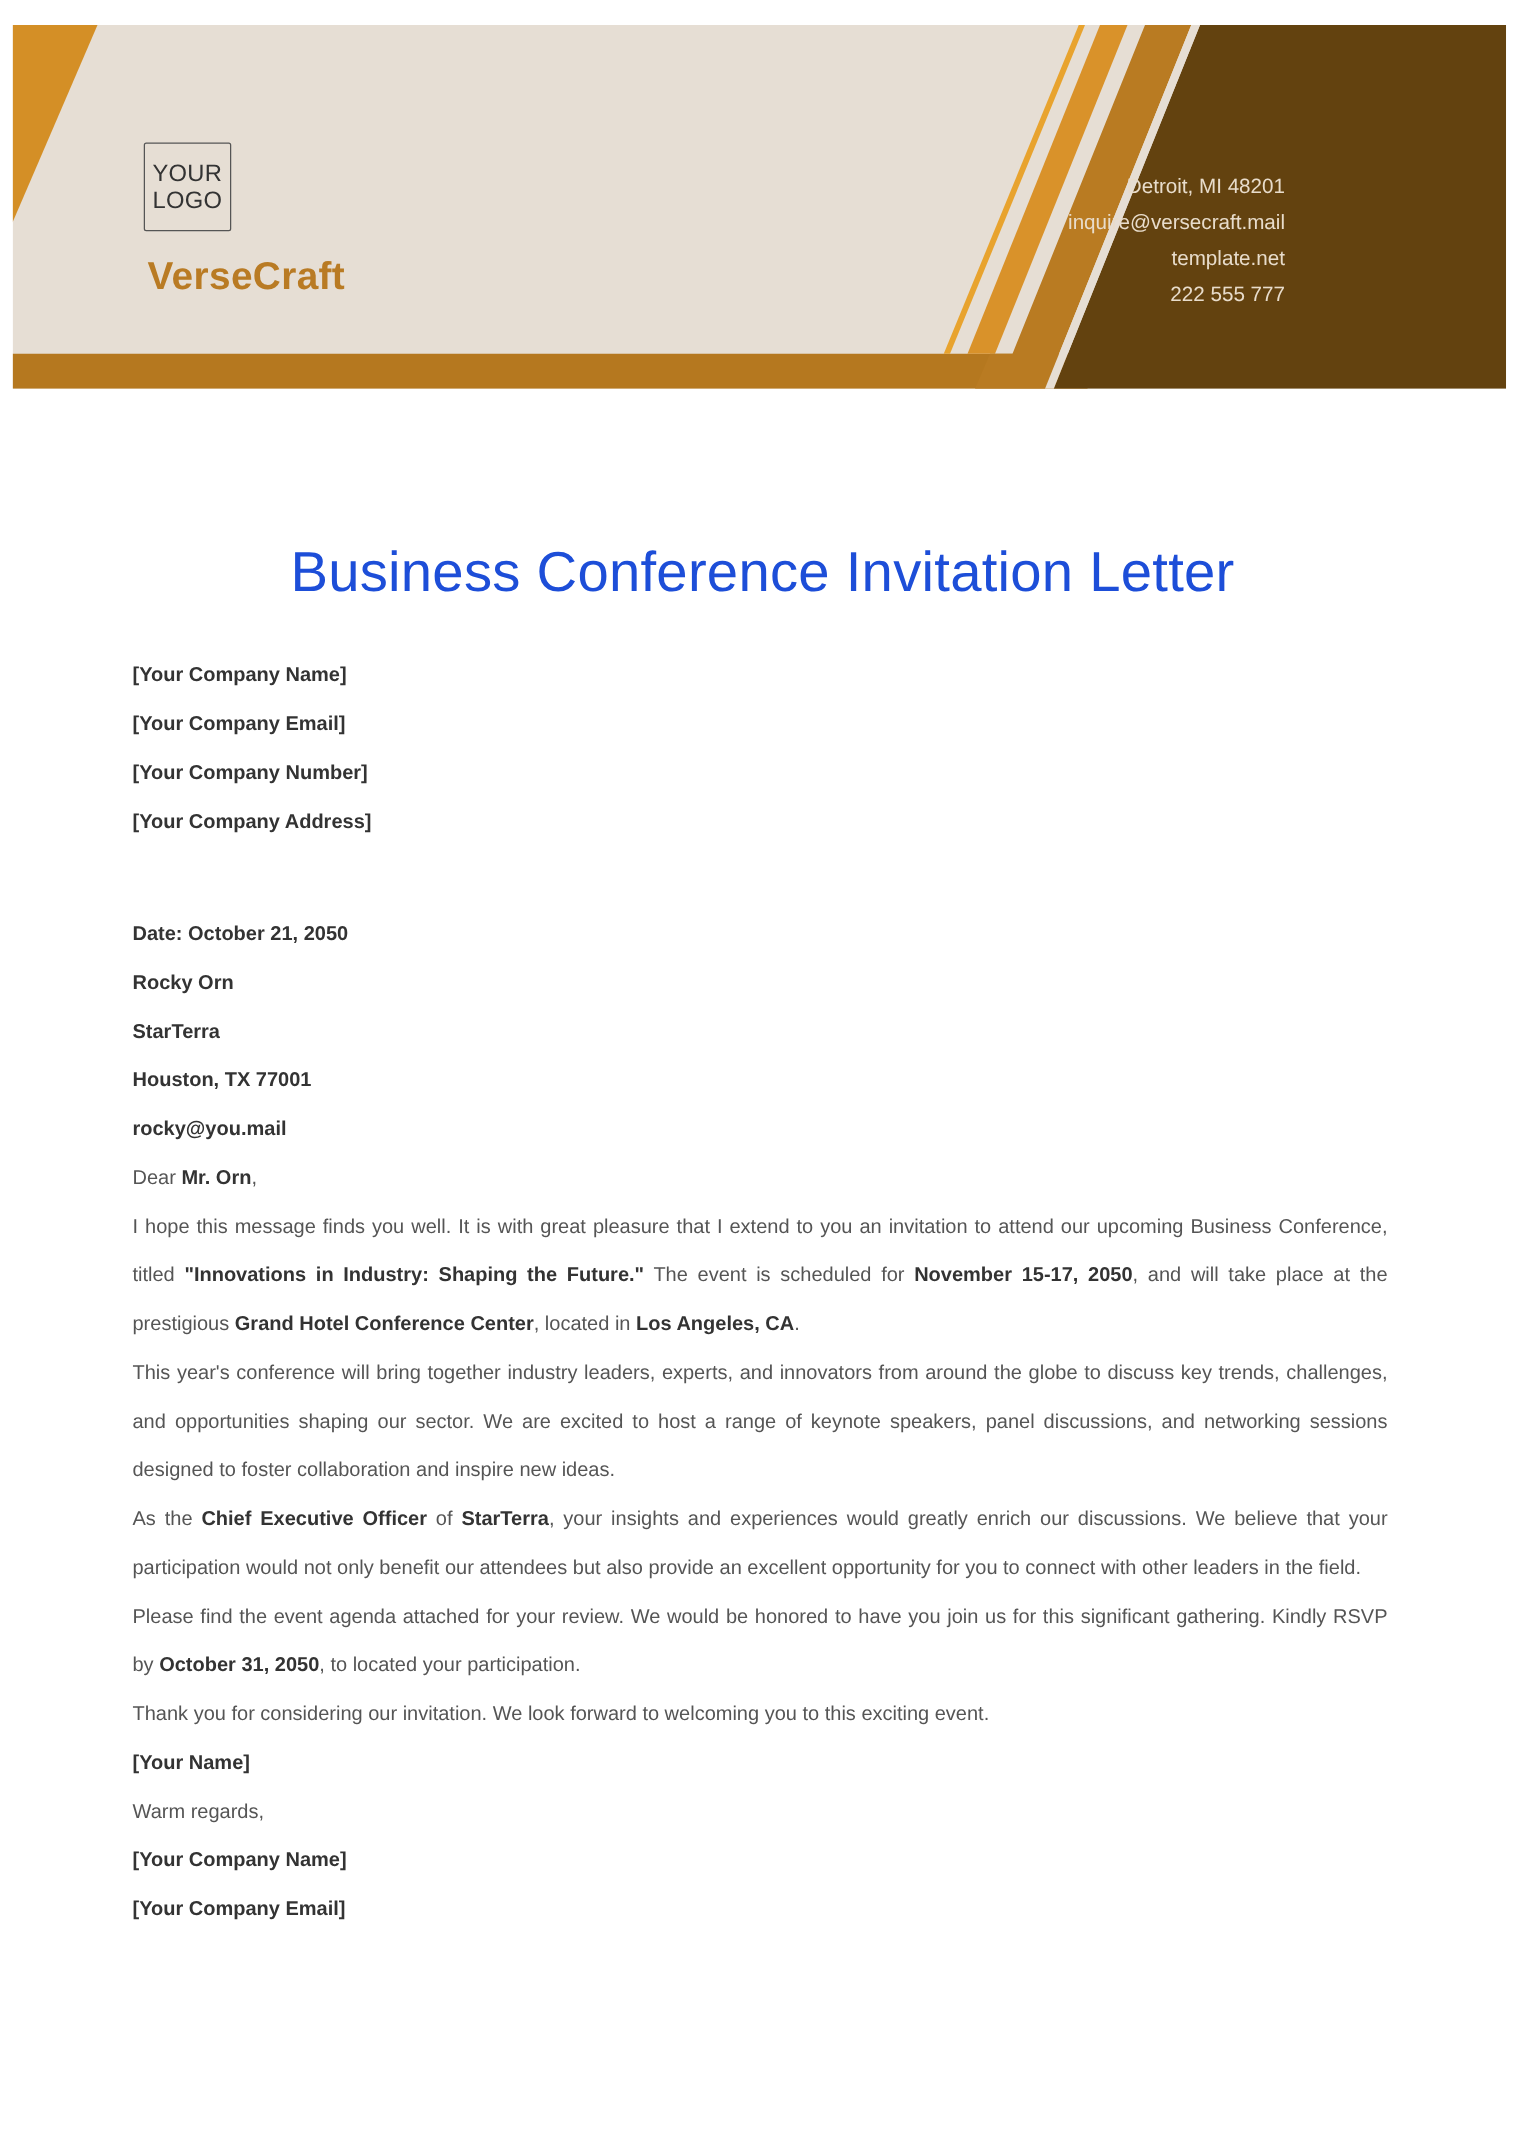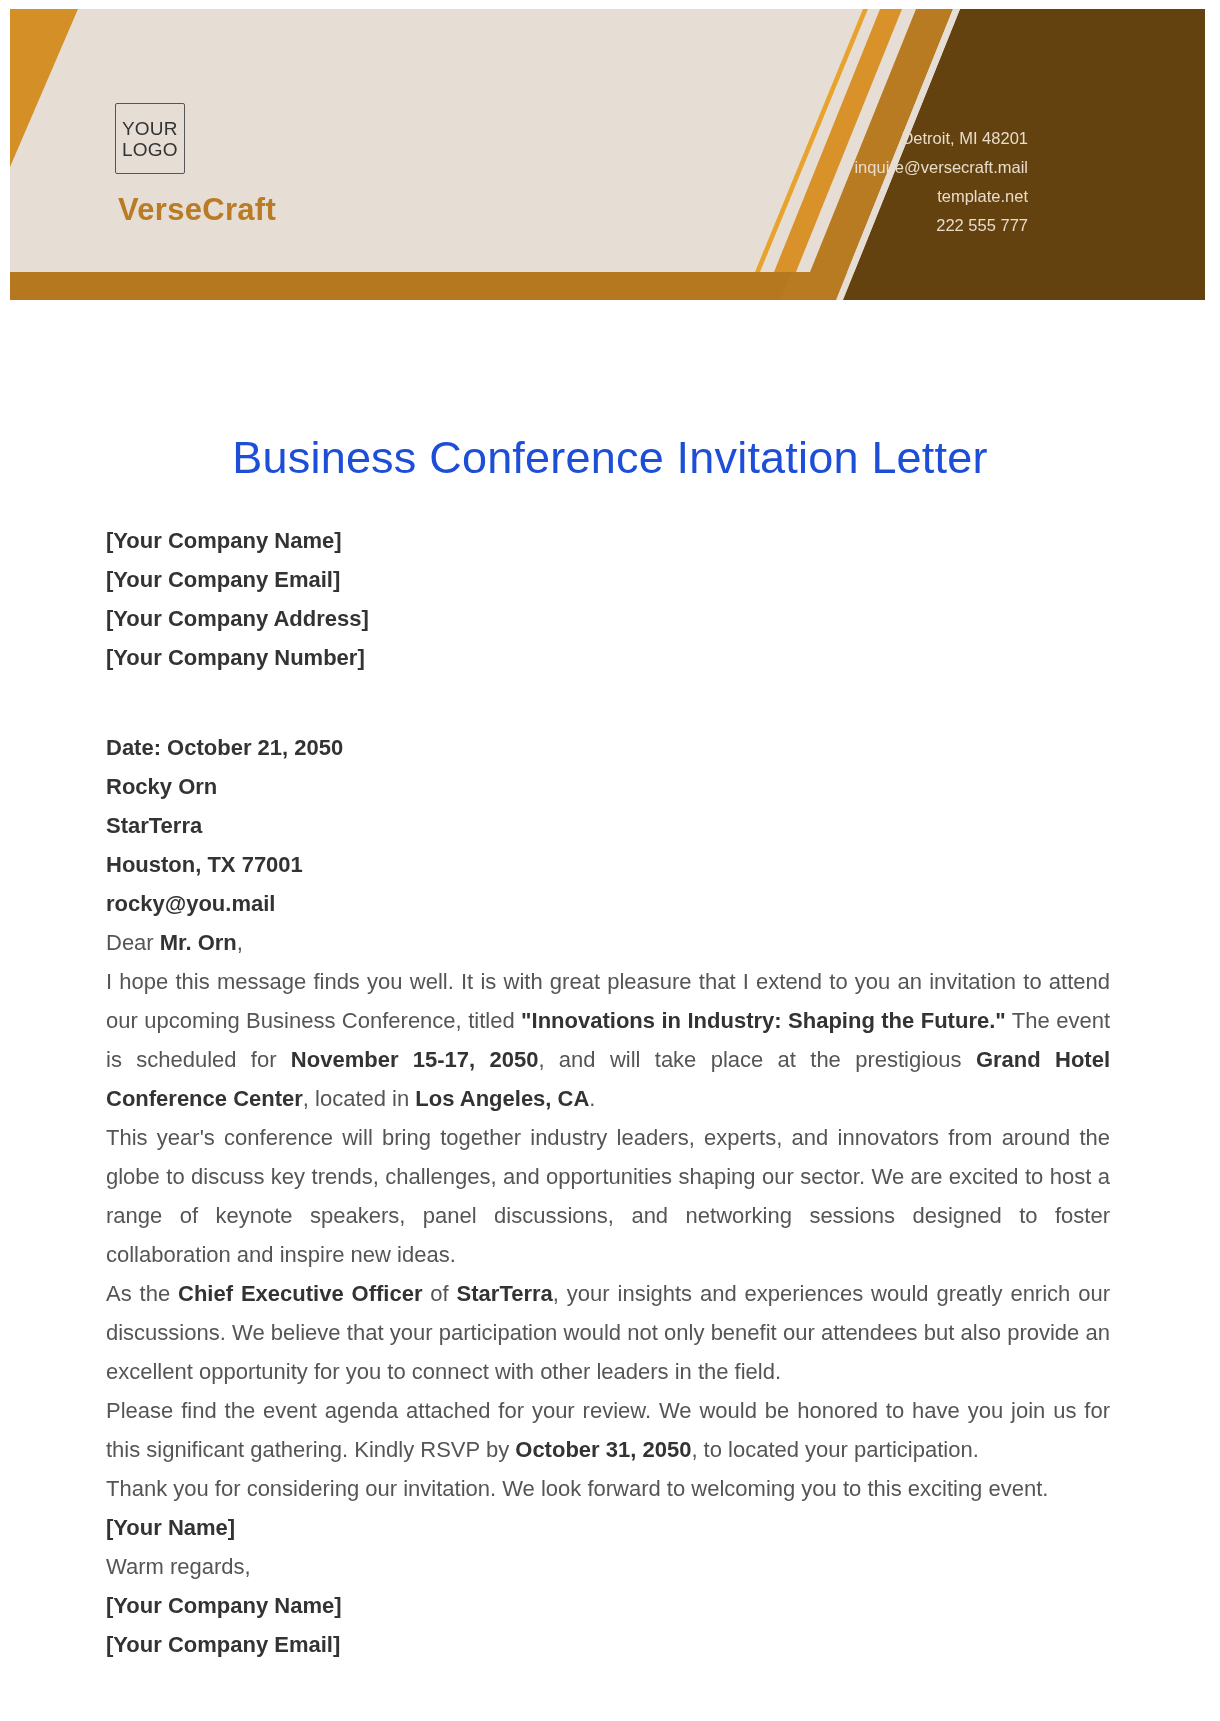--- a/index.html
+++ b/index.html
@@ -1,25 +1,25 @@
 <!DOCTYPE html>
 <html><head>
 <meta charset="utf-8">
 <style>
   html, body { margin: 0; padding: 0; background: #ffffff; }
   body { width: 1220px; height: 1721px; position: relative; overflow: hidden; font-family: "Liberation Sans", "DejaVu Sans", sans-serif; }
-  .header { position: absolute; left: 10px; top: 9px; width: 1195px; height: 371px; overflow: hidden; }
+  .header { position: absolute; left: 10px; top: 20px; width: 1195px; height: 371px; overflow: hidden; }
   .header svg { position: absolute; left: 0; top: 0; }
   .logo-box { position: absolute; left: 105px; top: 94px; width: 70px; height: 71px; border: 1.5px solid #555; border-radius: 2px; box-sizing: border-box; display: flex; flex-direction: column; justify-content: center; padding-left: 6px; }
   .logo-box span { font-size: 19px; line-height: 21px; color: #333; letter-spacing: 0.2px; }
   .brand-name { position: absolute; left: 108px; top: 183px; font-size: 31px; font-weight: bold; color: #B97B24; letter-spacing: 0.3px; }
   .contact { position: absolute; right: 177px; top: 115px; text-align: right; color: #E8DCCB; font-size: 16.5px; line-height: 29px; }
   .contact div { white-space: nowrap; }
   .title { position: absolute; left: 0; width: 1220px; top: 402px; text-align: center; font-size: 45px; color: #1d4ed8; font-weight: normal; letter-spacing: 0.2px; }
-  .letter { position: absolute; left: 106px; top: 521px; width: 1004px; color: #555555; font-size: 22px; line-height: 39px; }
+  .letter { position: absolute; left: 106px; top: 521px; width: 1004px; color: #555555; font-size: 16px; line-height: 39px; }
   .letter .b, .letter b { color: #333333; font-weight: bold; }
   .line { white-space: nowrap; }
   .para { text-align: justify; }
   .gap { height: 51px; }
 </style>
 </head>
 <body>
 
 <div class="header">
   <svg width="1195" height="291" viewBox="0 0 1195 291">
@@ -52,22 +52,22 @@
     <div>template.net</div>
     <div>222 555 777</div>
   </div>
 </div>
 
 <h1 class="title">Business Conference Invitation Letter</h1>
 
 <div class="letter">
   <div class="line b">[Your Company Name]</div>
   <div class="line b">[Your Company Email]</div>
+  <div class="line b">[Your Company Number]</div>
   <div class="line b">[Your Company Address]</div>
-  <div class="line b">[Your Company Number]</div>
 
   <div class="gap"></div>
 
   <div class="line b">Date: October 21, 2050</div>
   <div class="line b">Rocky Orn</div>
   <div class="line b">StarTerra</div>
   <div class="line b">Houston, TX 77001</div>
   <div class="line b">rocky@you.mail</div>
 
   <div class="line"><span>Dear </span><b>Mr. Orn</b><span>,</span></div>

